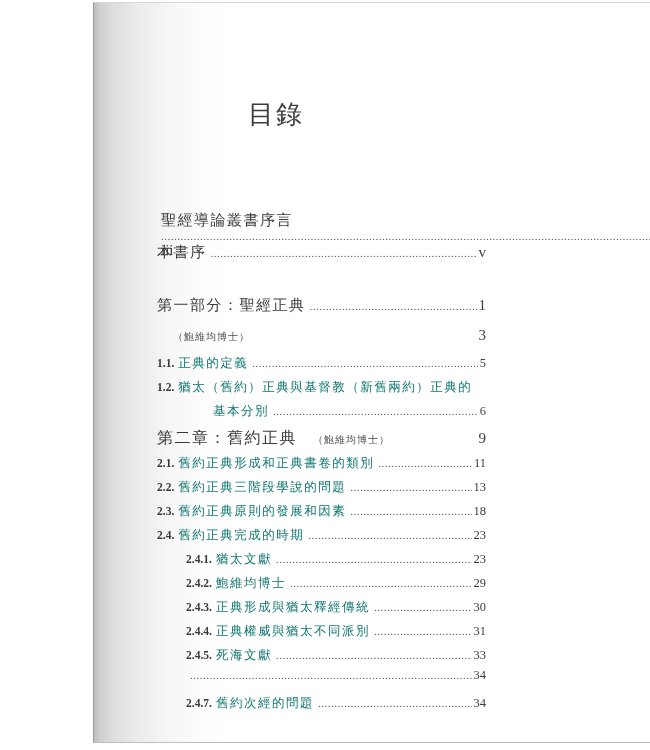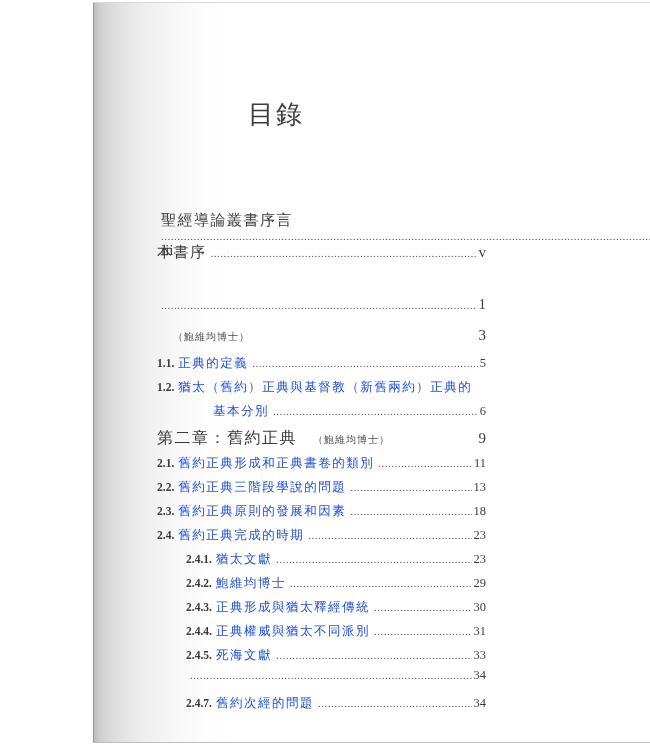--- a/index.html
+++ b/index.html
@@ -101,21 +101,21 @@
       font-weight: bold;
       font-size: 11.5px;
       margin-right: 4px;
       color: #3a3a3a;
       text-align: center;
     }
     .sec .text, .subsec .text {
       font-family: Liberation Sans, sans-serif;
       font-size: 12.5px;
       letter-spacing: 1.5px;
-      color: #1d4ed8;
+      color: #0f766e;
     }
     .sec .page-num, .subsec .page-num {
       font-size: 12.5px;
     }
     .subsec {
       left: 29px !important;
     }
     .cont {
       left: 56px !important;
     }
@@ -134,20 +134,21 @@
     <span class="leader"></span>
     <span class="page-num">iii</span>
   </div>
   <div class="row lvl-front" style="top:243px;">
     <span class="label">本書序</span>
     <span class="leader"></span>
     <span class="page-num">v</span>
   </div>
 
   <div class="row lvl-part" style="top:296px;">
+    <span class="label">第一部分：聖經正典</span>
     <span class="leader"></span>
     <span class="page-num">1</span>
   </div>
 
   <div class="row lvl-chapter" style="top:327px;">
     <span class="author">（鮑維均博士）</span>
     <span class="spacer"></span>
     <span class="page-num">3</span>
   </div>
   <div class="row sec" style="top:352px;">

